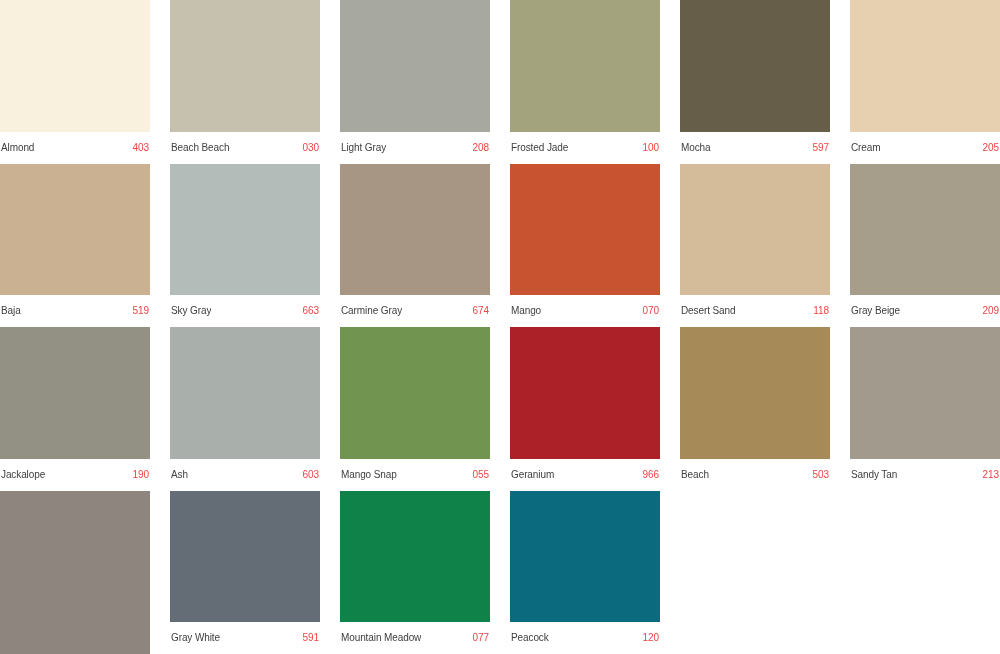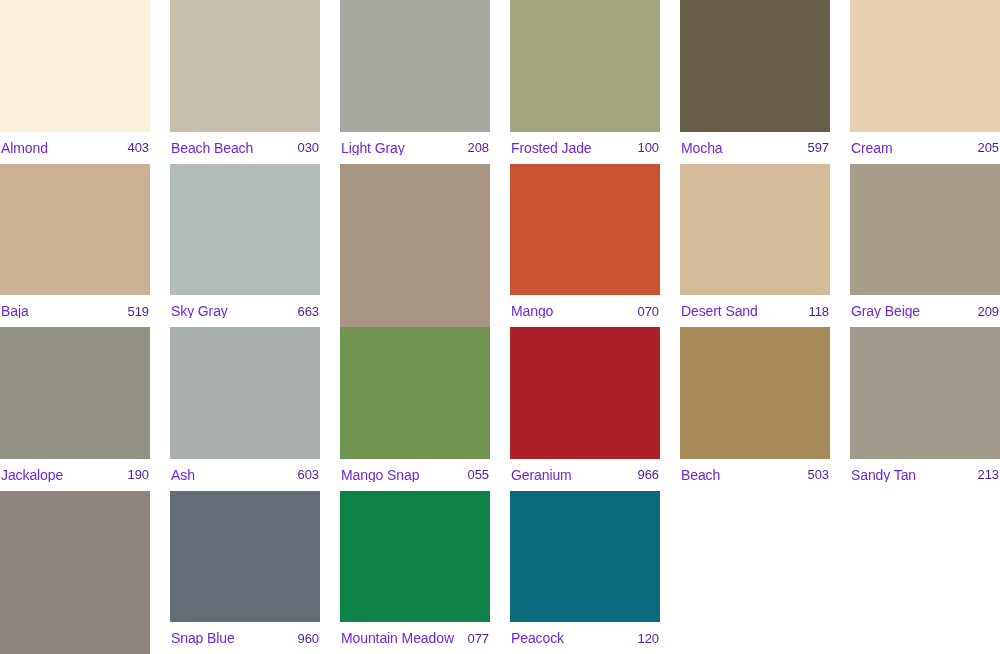--- a/index.html
+++ b/index.html
@@ -48,35 +48,35 @@
     height: 32px;
     display: flex;
     align-items: center;
     justify-content: space-between;
     gap: 6px;
     padding: 0 1px;
     box-sizing: border-box;
   }
 
   .swatch-name {
-    font-size: 14px;
+    font-size: 10px;
     line-height: 1;
     letter-spacing: -0.1px;
     white-space: nowrap;
     overflow: hidden;
     text-overflow: clip;
-    color: #6d28d9;
+    color: #404040;
   }
 
   .swatch-code {
-    font-size: 13px;
+    font-size: 10px;
     line-height: 1;
     letter-spacing: -0.1px;
     white-space: nowrap;
-    color: #4c1d95;
+    color: #ef4444;
     flex: 0 0 auto;
   }
 </style>
 </head>
 <body style="background: rgb(255, 255, 255); color: rgb(28, 28, 28);">
 
 <div id="swatch-grid">
     <div class="swatch-cell">
       <div class="swatch-chip" style="background-color: rgb(249, 241, 221);"></div>
       <div class="swatch-caption">
@@ -128,20 +128,24 @@
     </div>
     <div class="swatch-cell">
       <div class="swatch-chip" style="background-color: rgb(180, 188, 186);"></div>
       <div class="swatch-caption">
         <span class="swatch-name">Sky Gray</span>
         <span class="swatch-code">663</span>
       </div>
     </div>
     <div class="swatch-cell">
       <div class="swatch-chip" style="background-color: rgb(168, 150, 132);"></div>
+      <div class="swatch-caption">
+        <span class="swatch-name">Carmine Gray</span>
+        <span class="swatch-code">674</span>
+      </div>
     </div>
     <div class="swatch-cell">
       <div class="swatch-chip" style="background-color: rgb(200, 83, 48);"></div>
       <div class="swatch-caption">
         <span class="swatch-name">Mango</span>
         <span class="swatch-code">070</span>
       </div>
     </div>
     <div class="swatch-cell">
       <div class="swatch-chip" style="background-color: rgb(212, 187, 153);"></div>
@@ -198,22 +202,22 @@
         <span class="swatch-name">Sandy Tan</span>
         <span class="swatch-code">213</span>
       </div>
     </div>
     <div class="swatch-cell">
       <div class="swatch-chip" style="background-color: rgb(142, 134, 126);"></div>
     </div>
     <div class="swatch-cell">
       <div class="swatch-chip" style="background-color: rgb(100, 109, 118);"></div>
       <div class="swatch-caption">
-        <span class="swatch-name">Snap Blue</span>
-        <span class="swatch-code">960</span>
+        <span class="swatch-name">Gray White</span>
+        <span class="swatch-code">591</span>
       </div>
     </div>
     <div class="swatch-cell">
       <div class="swatch-chip" style="background-color: rgb(14, 130, 72);"></div>
       <div class="swatch-caption">
         <span class="swatch-name">Mountain Meadow</span>
         <span class="swatch-code">077</span>
       </div>
     </div>
     <div class="swatch-cell">

